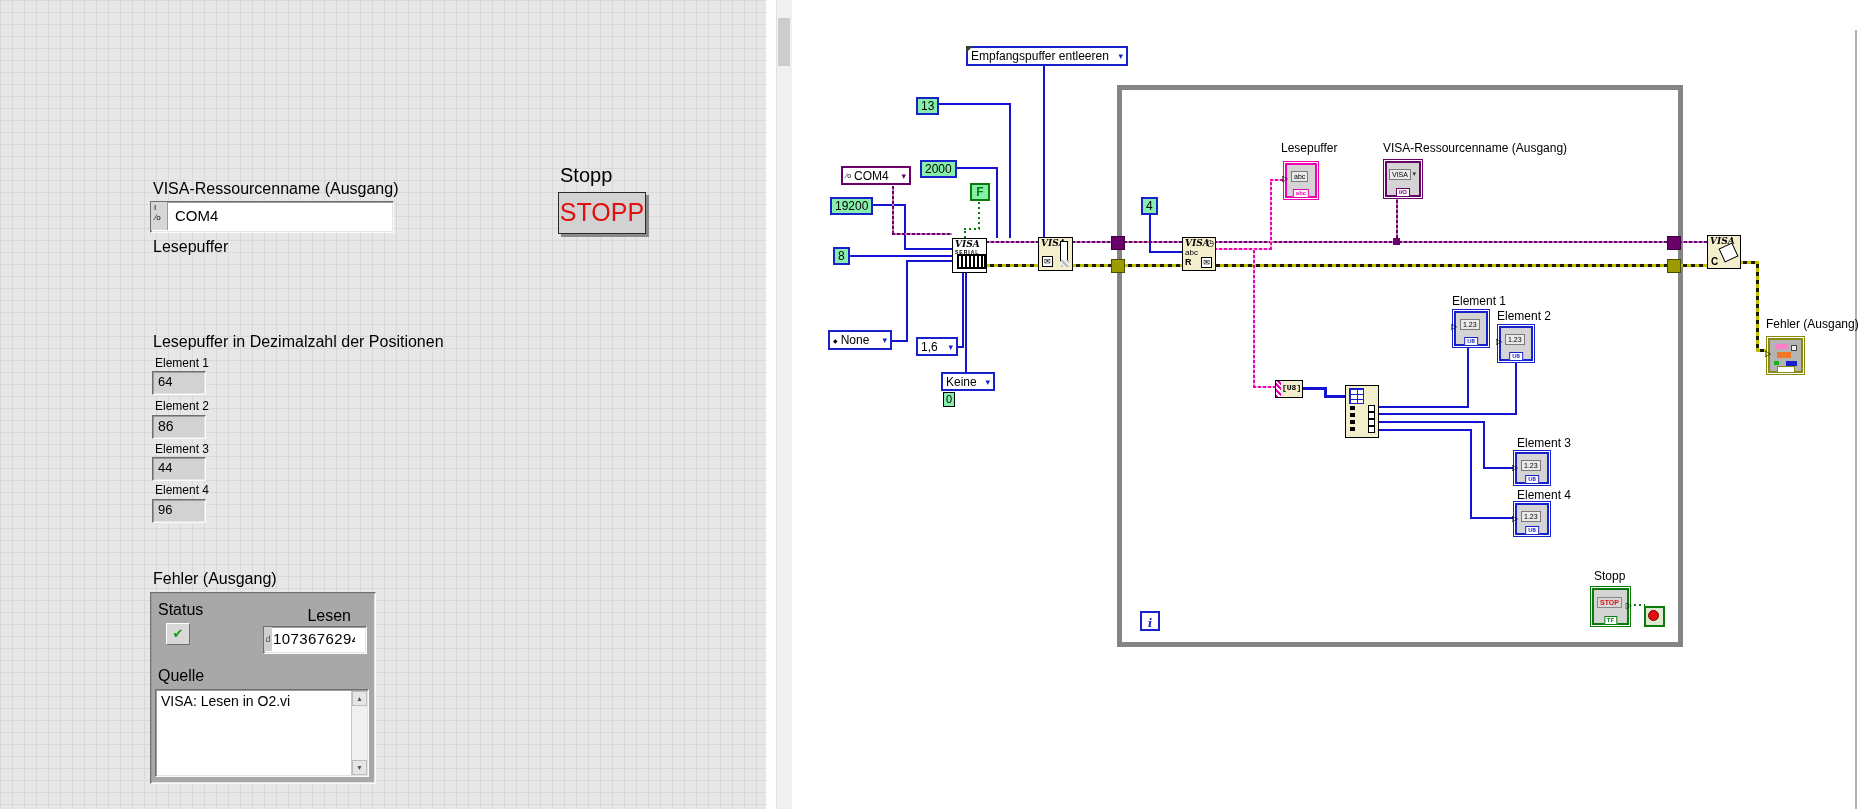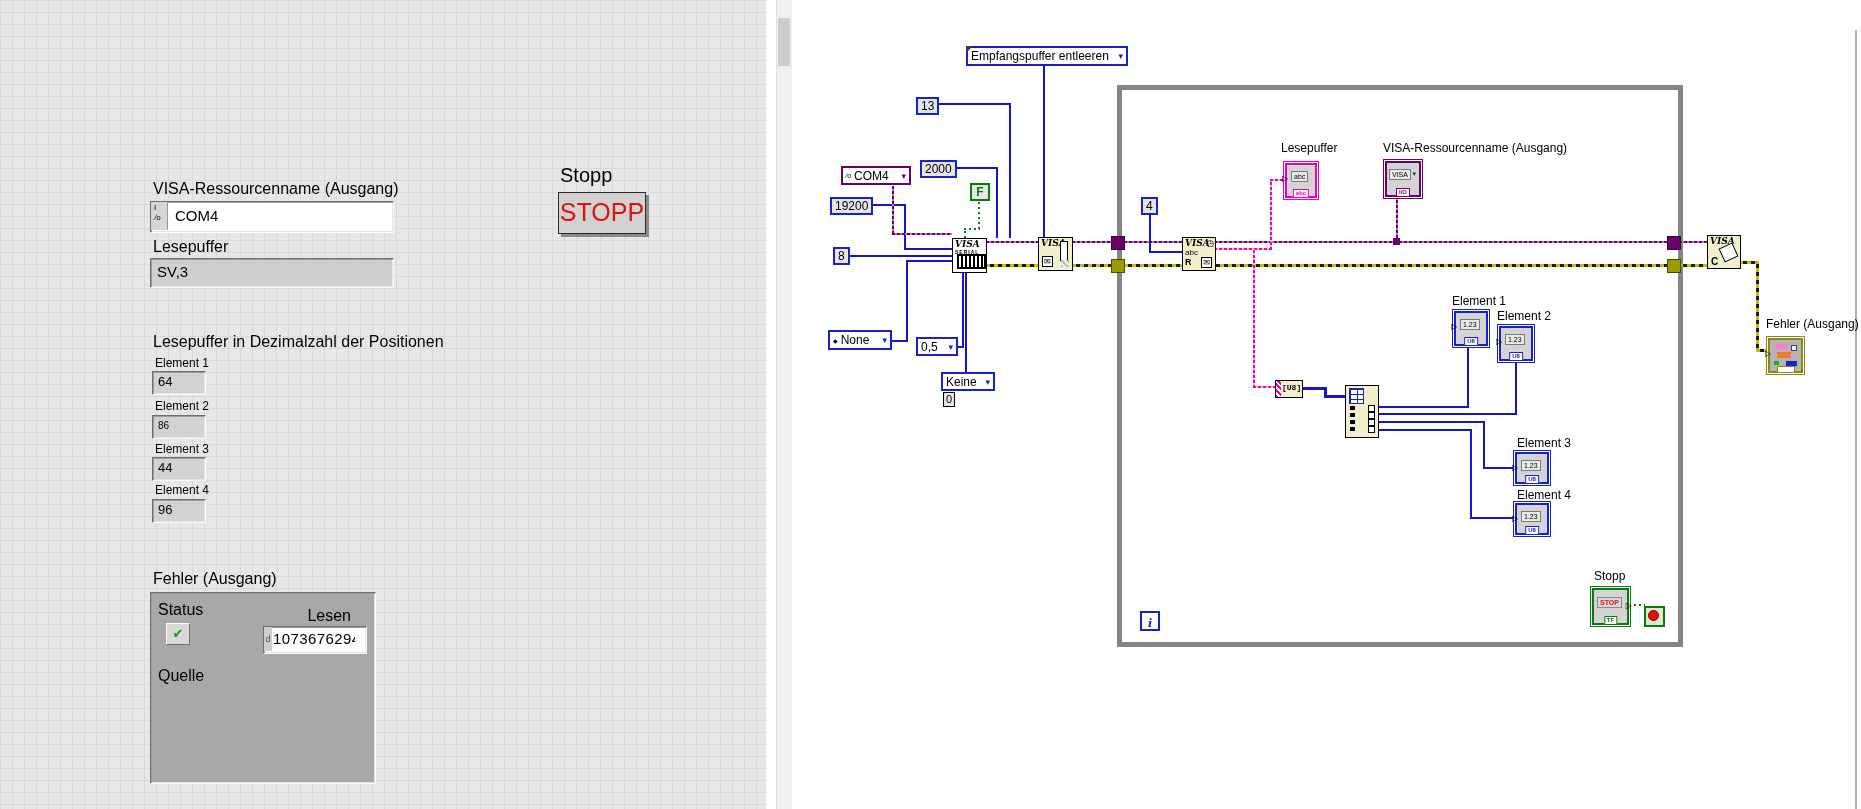--- a/index.html
+++ b/index.html
@@ -28,21 +28,21 @@
   .wk-h{height:2px;background:repeating-linear-gradient(90deg,#f000b4 0 3px,#ffb4e4 3px 5px);}
   .wk-v{width:2px;background:repeating-linear-gradient(0deg,#f000b4 0 3px,#ffb4e4 3px 5px);}
   .wg-h{height:2px;background:repeating-linear-gradient(90deg,#0a7a0a 0 2px,transparent 2px 5px);}
   .wg-v{width:2px;background:repeating-linear-gradient(0deg,#0a7a0a 0 2px,transparent 2px 5px);}
   .we-h{height:3px;background:repeating-linear-gradient(90deg,#c2c200 0 4px,#1c1c00 4px 8px);}
   .we-v{width:3px;background:repeating-linear-gradient(0deg,#c2c200 0 4px,#1c1c00 4px 8px);}
   
   .dlbl{position:absolute;font-size:12px;white-space:nowrap;}
   .loop{position:absolute;left:1117px;top:85px;width:556px;height:552px;border:5px solid #858585;}
   .tunnel{position:absolute;width:12px;height:12px;}
-  .nconst{position:absolute;background:#e5e5e5;border:2px solid #1822cc;font-size:12px;line-height:14px;padding:0 3px;}
+  .nconst{position:absolute;background:#86efac;border:2px solid #1822cc;font-size:12px;line-height:14px;padding:0 3px;}
   .ring{position:absolute;background:#fff;border:2px solid #1822cc;font-size:12px;display:flex;align-items:center;padding:0 3px;gap:3px;}
   .rarr{color:#1822cc;font-size:9px;margin-left:auto;}
   .fold{position:absolute;left:-2px;top:-2px;width:0;height:0;border-top:7px solid #3c3c3c;border-right:7px solid transparent;}
   .node{position:absolute;border:1px solid #000;background:#f3efcd;}
   .nv{font:italic bold 9px "DejaVu Serif",serif;line-height:10px;padding-left:2px;}
   .nserial{font-weight:bold;font-size:5px;letter-spacing:1px;padding-left:2px;}
   .dip{position:absolute;left:4px;bottom:3px;width:25px;height:11px;border:2px solid #000;background:repeating-linear-gradient(90deg,#fff 0 2px,#000 2px 4px);}
   .env{position:absolute;font-size:8px;line-height:9px;border:1px solid #000;background:#fff;padding:0 1px;}
   .term{position:absolute;background:#fff;border:1px solid var(--c);}
   .ti{position:absolute;left:1px;top:1px;right:1px;bottom:1px;border:2px solid var(--c);background:#d4d4d4;}
@@ -63,33 +63,30 @@
   <div class="lbl" style="left:153px;top:180px;">VISA-Ressourcenname (Ausgang)</div>
   <div class="abs inset" style="left:150px;top:201px;width:242px;height:30px;background:#fff;">
     <div class="abs" style="left:0;top:0;width:16px;height:28px;background:#d6d6d6;border-right:1px solid #9a9a9a;">
       <i style="position:absolute;left:3px;top:1px;font-style:normal;font-size:8px;">I</i>
       <i style="position:absolute;left:4px;top:11px;font-style:normal;font-size:8px;">∕o</i>
     </div>
     <div class="abs fieldtxt" style="left:18px;top:1px;right:2px;">COM4</div>
   </div>
 
   <div class="lbl" style="left:153px;top:238px;">Lesepuffer</div>
-  <div class="abs inset" style="left:150px;top:258px;width:242px;height:28px;background:#cfcfcf;">
-    <div class="fieldtxt">SV,3</div>
-  </div>
 
   <div class="lbl" style="left:153px;top:333px;">Lesepuffer in Dezimalzahl der Positionen</div>
 
   <div class="lbl-s" style="left:155px;top:356px;">Element 1</div>
   <div class="abs inset" style="left:152px;top:371px;width:52px;height:22px;background:#d2d2d2;">
     <div style="font-size:13px;line-height:20px;padding-left:5px;">64</div>
   </div>
   <div class="lbl-s" style="left:155px;top:399px;">Element 2</div>
   <div class="abs inset" style="left:152px;top:415px;width:52px;height:22px;background:#d2d2d2;">
-    <div style="font-size:10px;line-height:20px;padding-left:5px;">86</div>
+    <div style="font-size:14px;line-height:20px;padding-left:5px;">86</div>
   </div>
   <div class="lbl-s" style="left:155px;top:442px;">Element 3</div>
   <div class="abs inset" style="left:152px;top:457px;width:52px;height:22px;background:#d2d2d2;">
     <div style="font-size:13px;line-height:20px;padding-left:5px;">44</div>
   </div>
   <div class="lbl-s" style="left:155px;top:483px;">Element 4</div>
   <div class="abs inset" style="left:152px;top:499px;width:52px;height:22px;background:#d2d2d2;">
     <div style="font-size:13px;line-height:20px;padding-left:5px;">96</div>
   </div>
 
@@ -103,20 +100,27 @@
     <div class="lbl" style="left:7px;top:8px;">Status</div>
     <div class="abs raised" style="left:15px;top:30px;width:22px;height:20px;background:#d8d8d8;text-align:center;">
       <span style="color:#0ca00c;font-size:13px;line-height:19px;">✔</span>
     </div>
     <div class="lbl" style="left:146px;top:14px;width:54px;text-align:right;">Lesen</div>
     <div class="abs inset" style="left:112px;top:33px;width:102px;height:26px;background:#fff;">
       <div class="abs" style="left:0;top:0;width:8px;height:24px;background:#cfcfcf;font-size:9px;color:#555;text-align:center;line-height:24px;">d</div>
       <div class="abs" style="left:9px;top:0;width:82px;height:24px;overflow:hidden;font-size:15px;line-height:24px;letter-spacing:0.4px;">1073676294</div>
     </div>
     <div class="lbl" style="left:7px;top:74px;text-align:right;">Quelle</div>
+    <div class="abs inset" style="left:4px;top:96px;width:212px;height:86px;background:#fff;">
+      <div style="font-size:14px;padding:3px 20px 0 5px;">VISA: Lesen in O2.vi</div>
+      <div class="qsb">
+        <div class="qarrow" style="top:0;">▲</div>
+        <div class="qarrow" style="bottom:0;">▼</div>
+      </div>
+    </div>
   </div>
 
   <div class="gutter"></div>
   <div class="sbtrack"></div>
   <div class="sbthumb"></div>
   <div class="abs" style="left:1855px;top:30px;width:2px;height:779px;background:#b2b2b2;"></div>
 
   <div class="loop"></div>
 
   <div class="w wb" style="left:1043px;top:65px;width:2px;height:173px;"></div>
@@ -199,21 +203,21 @@
   </div>
   <div class="nconst" style="left:830px;top:197px;">19200</div>
   <div class="nconst" style="left:833px;top:247px;">8</div>
   <div class="nconst" style="left:970px;top:183px;width:10px;text-align:center;border-color:#0a7a0a;color:#0a7a0a;font-weight:bold;">F</div>
   <div class="ring" style="left:828px;top:330px;width:54px;height:16px;">
     <span style="font-size:6px;">◆</span>
     <span>None</span>
     <span class="rarr">▾</span>
   </div>
   <div class="ring" style="left:916px;top:337px;width:32px;height:15px;">
-    <span>0,5</span>
+    <span>1,6</span>
     <span class="rarr">▾</span>
   </div>
   <div class="ring" style="left:941px;top:372px;width:44px;height:15px;">
     <span>Keine</span>
     <span class="rarr">▾</span>
   </div>
   <div class="nconst" style="left:943px;top:392px;border:1px solid #000;font-size:11px;line-height:13px;padding:0 2px;">0</div>
   <div class="nconst" style="left:1141px;top:197px;">4</div>
 
   <div class="node" style="left:952px;top:238px;width:33px;height:33px;background:#fff;">

